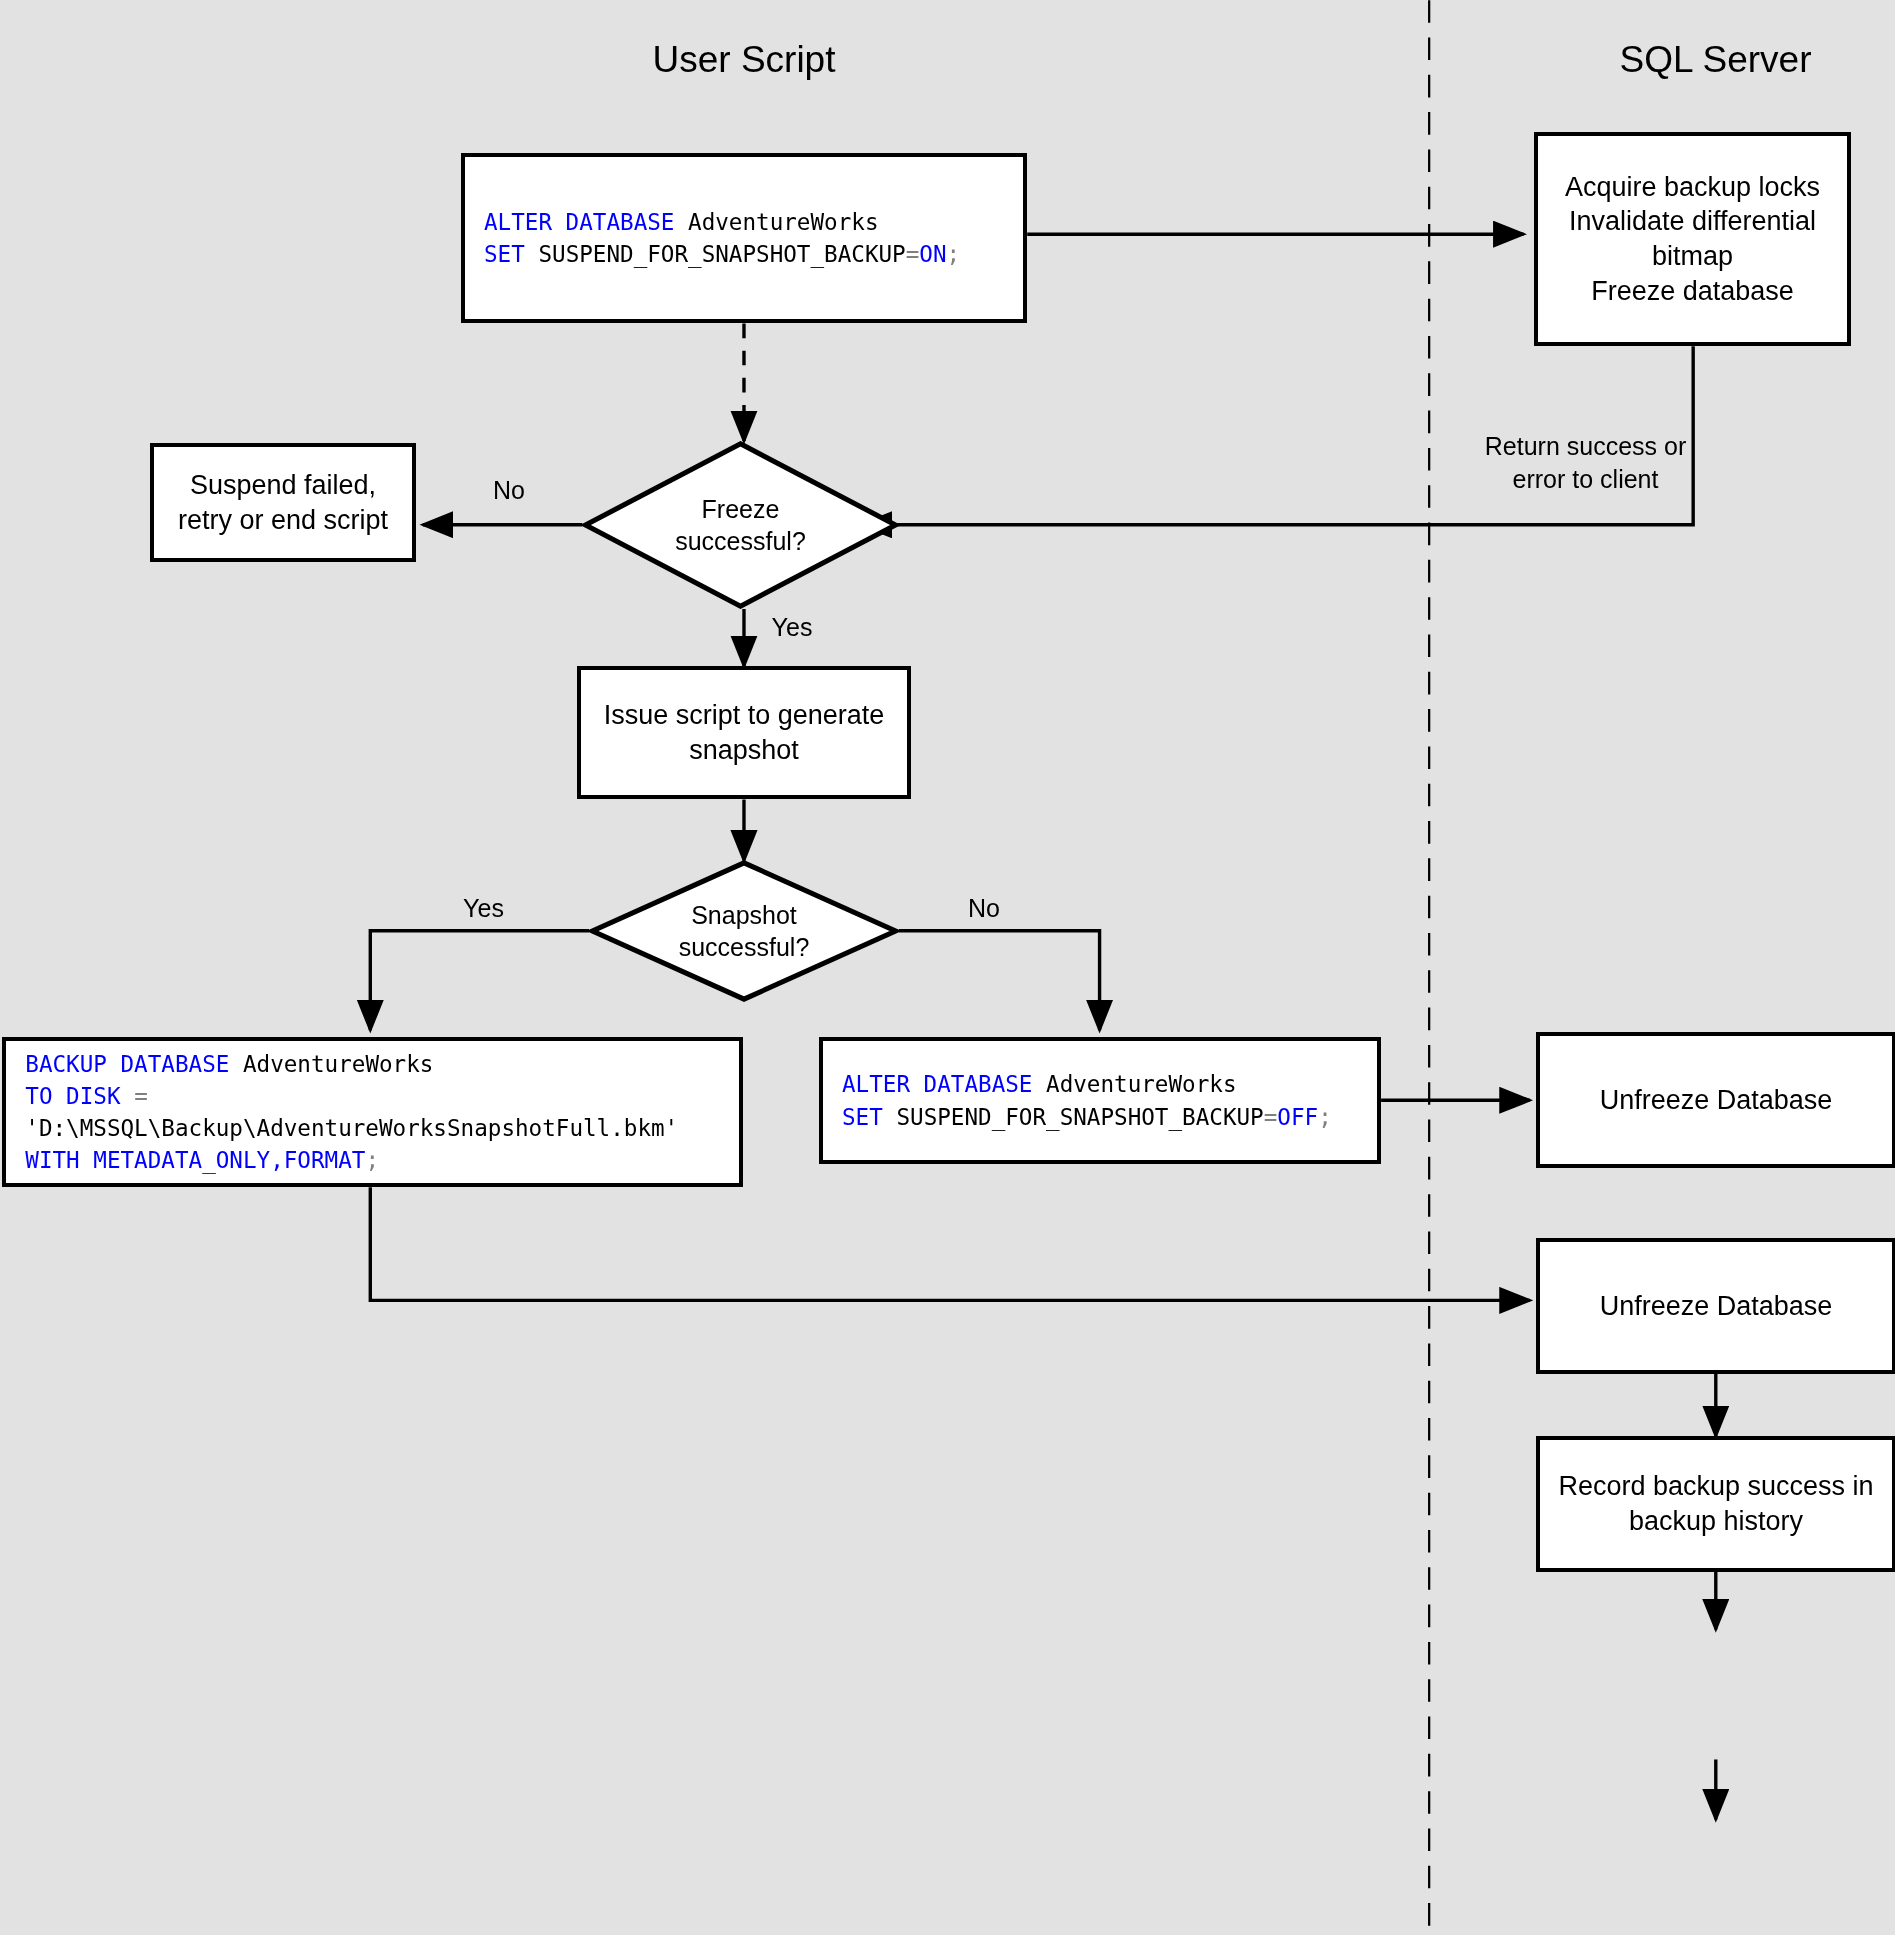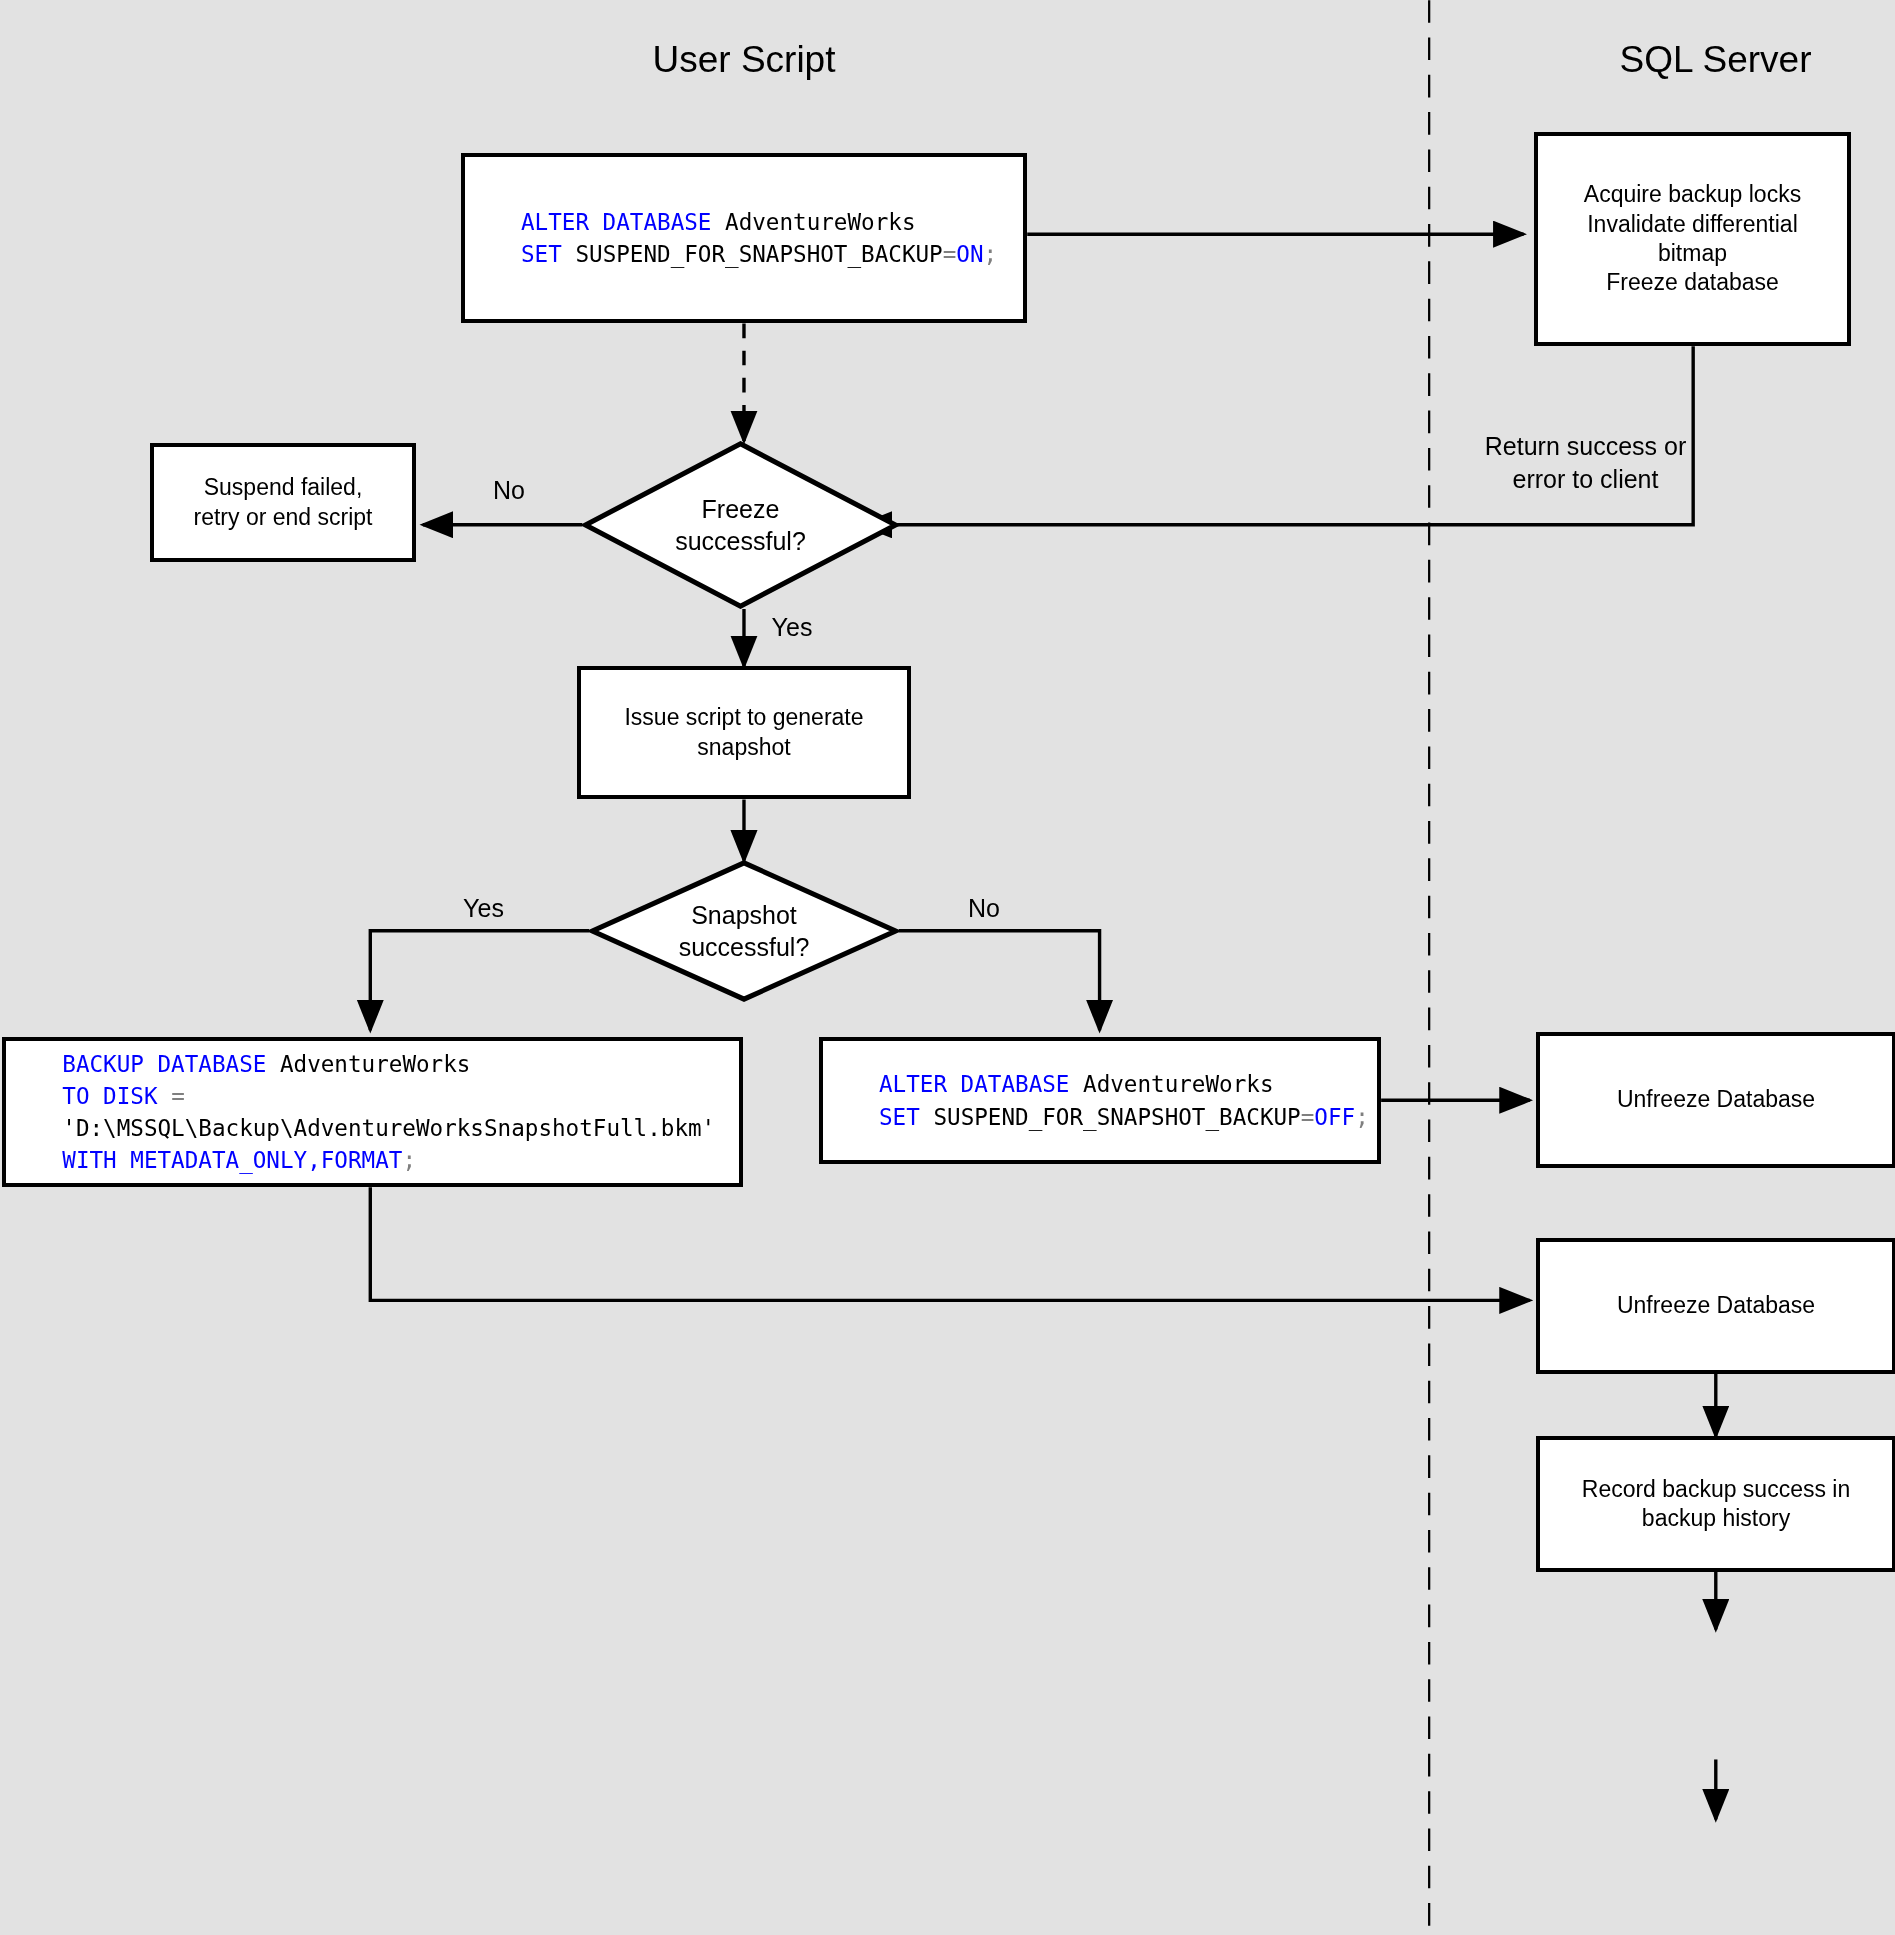--- a/index.html
+++ b/index.html
@@ -37,36 +37,35 @@
   .node {
     position: absolute;
     background: #ffffff;
     border: 4px solid #000000;
     box-sizing: border-box;
     display: flex;
     align-items: center;
     justify-content: center;
   }
   .node .node-text {
-    font-size: 23px;
+    font-size: 27px;
     line-height: 1.28;
     color: #000;
     text-align: center;
     padding: 0 10.2px;
     white-space: pre-line;
   }
   .code-node {
     position: absolute;
     background: #ffffff;
     border: 4px solid #000000;
     box-sizing: border-box;
     display: flex;
     align-items: center;
     justify-content: flex-start;
-    padding-left: 37px;
   }
   .code-node pre.code {
     font-family: "DejaVu Sans Mono", monospace;
     font-size: 22.6px;
     line-height: 1.42;
     margin: 0;
     padding: 0 0 0 19px;
     white-space: pre;
     color: #000;
   }

